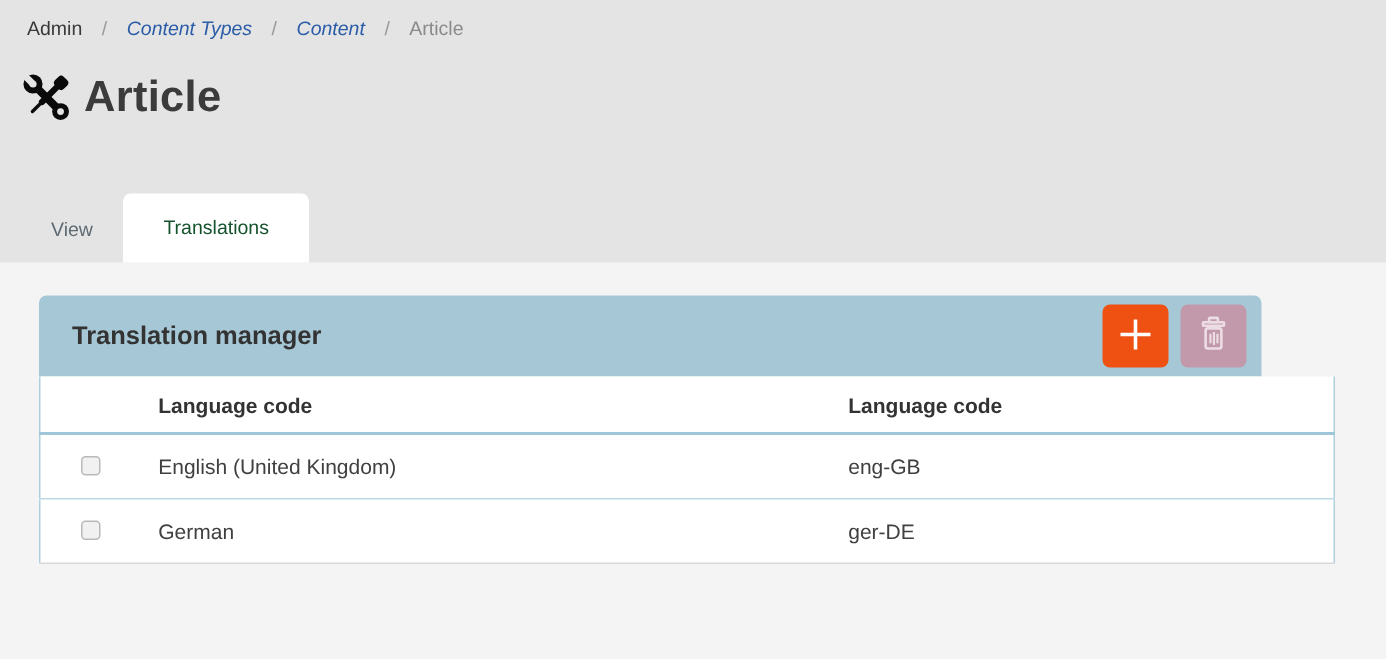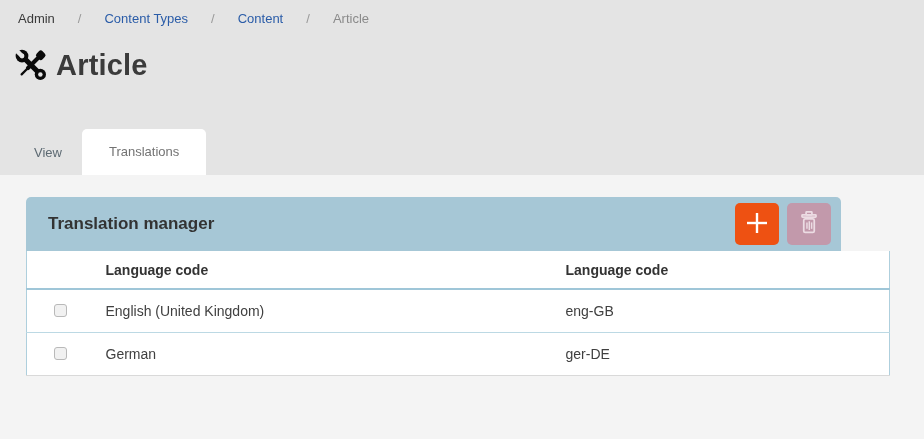--- a/index.html
+++ b/index.html
@@ -15,27 +15,28 @@
     position: relative;
     height: 175px;
     background: #e4e4e4;
   }
   .breadcrumb {
     padding: 11px 0 0 18px;
     font-size: 13px;
     color: #3a3a3a;
     display: flex;
     align-items: center;
-    gap: 23px;
+    gap: 13px;
   }
   .breadcrumb .sep { color: #9a9a9a; }
   .breadcrumb a.crumb-link {
     color: #2a5ca8;
     text-decoration: none;
     cursor: pointer;
+    font-style: italic;
   }
   .breadcrumb .crumb-current { color: #8a8a8a; }
   .breadcrumb .crumb-root { color: #3a3a3a; }
 
   .title-row {
     display: flex;
     align-items: center;
     margin: 21px 0 0 13px;
     gap: 7px;
   }
@@ -55,21 +56,21 @@
     align-items: flex-end;
   }
   .tab {
     font-size: 13px;
     color: #5d6a73;
     padding: 14px 20px 15px 20px;
     cursor: pointer;
   }
   .tab.active {
     background: #ffffff;
-    color: #737373;
+    color: #14532d;
     border-radius: 5px 5px 0 0;
     padding: 15px 27px 16px 27px;
   }
 
   
   .content {
     background: #f4f4f4;
     padding: 22px 0 0 26px;
     height: 264px;
   }

